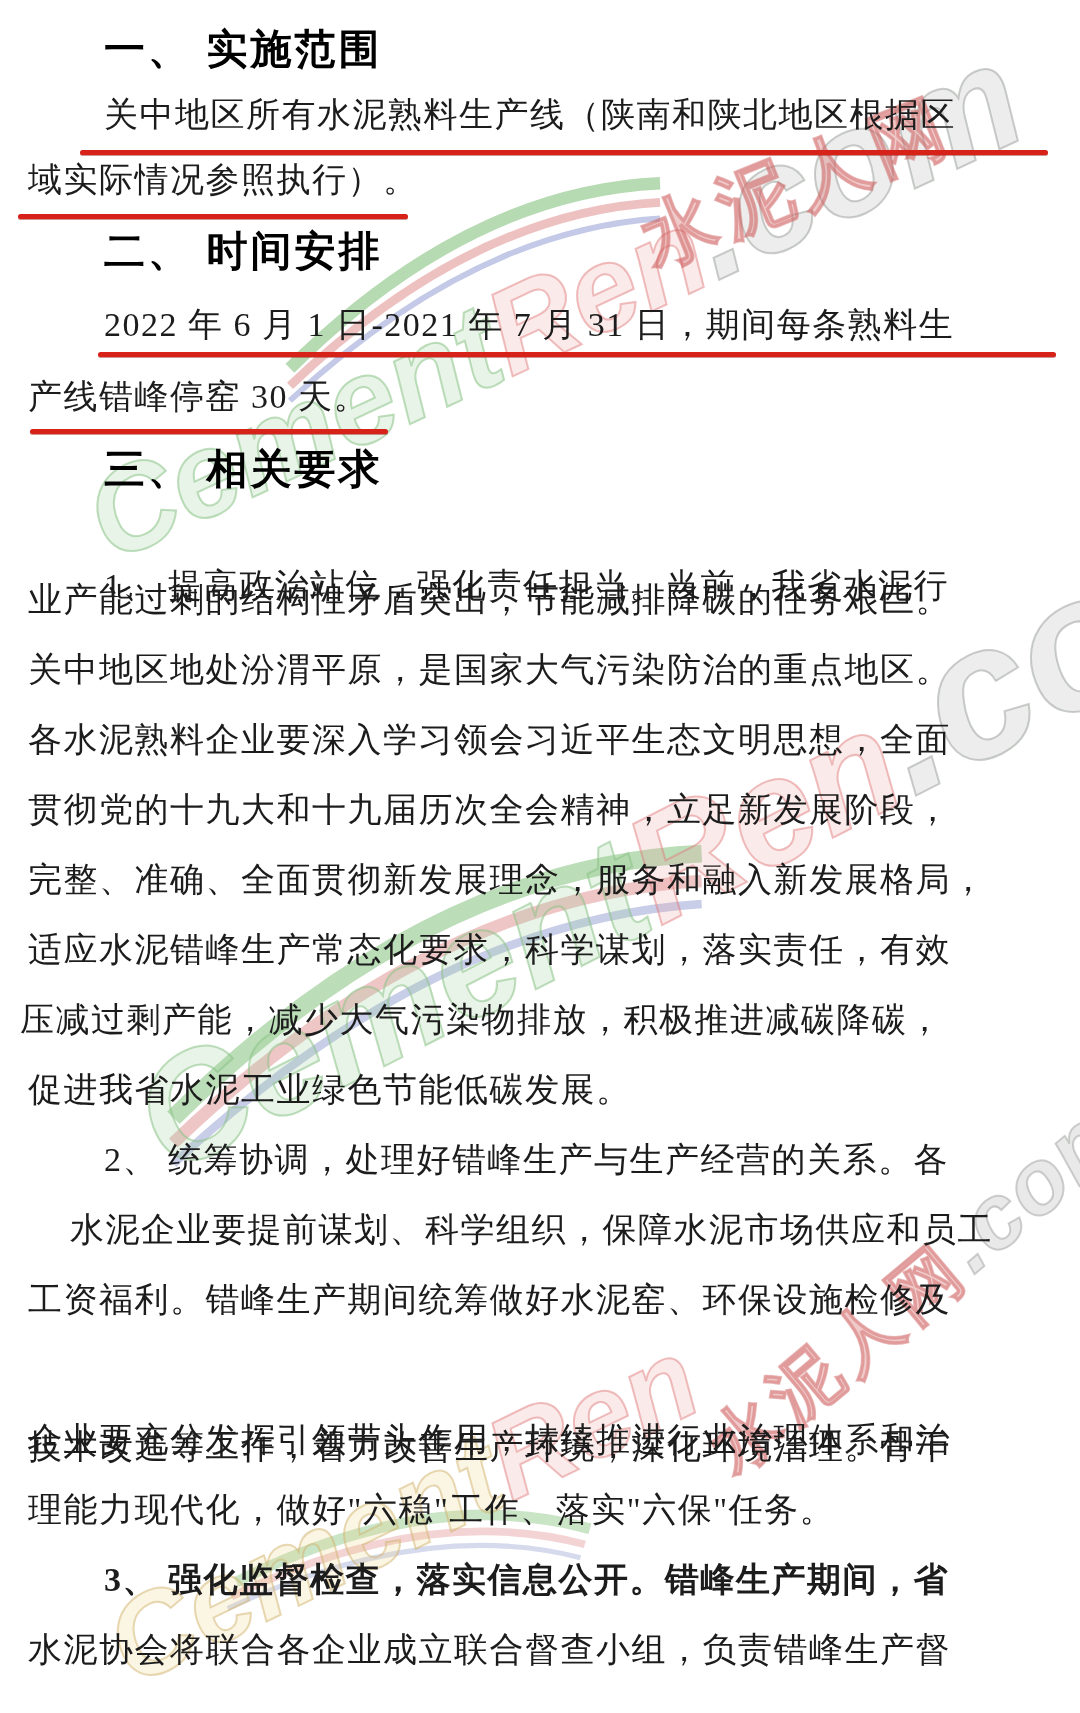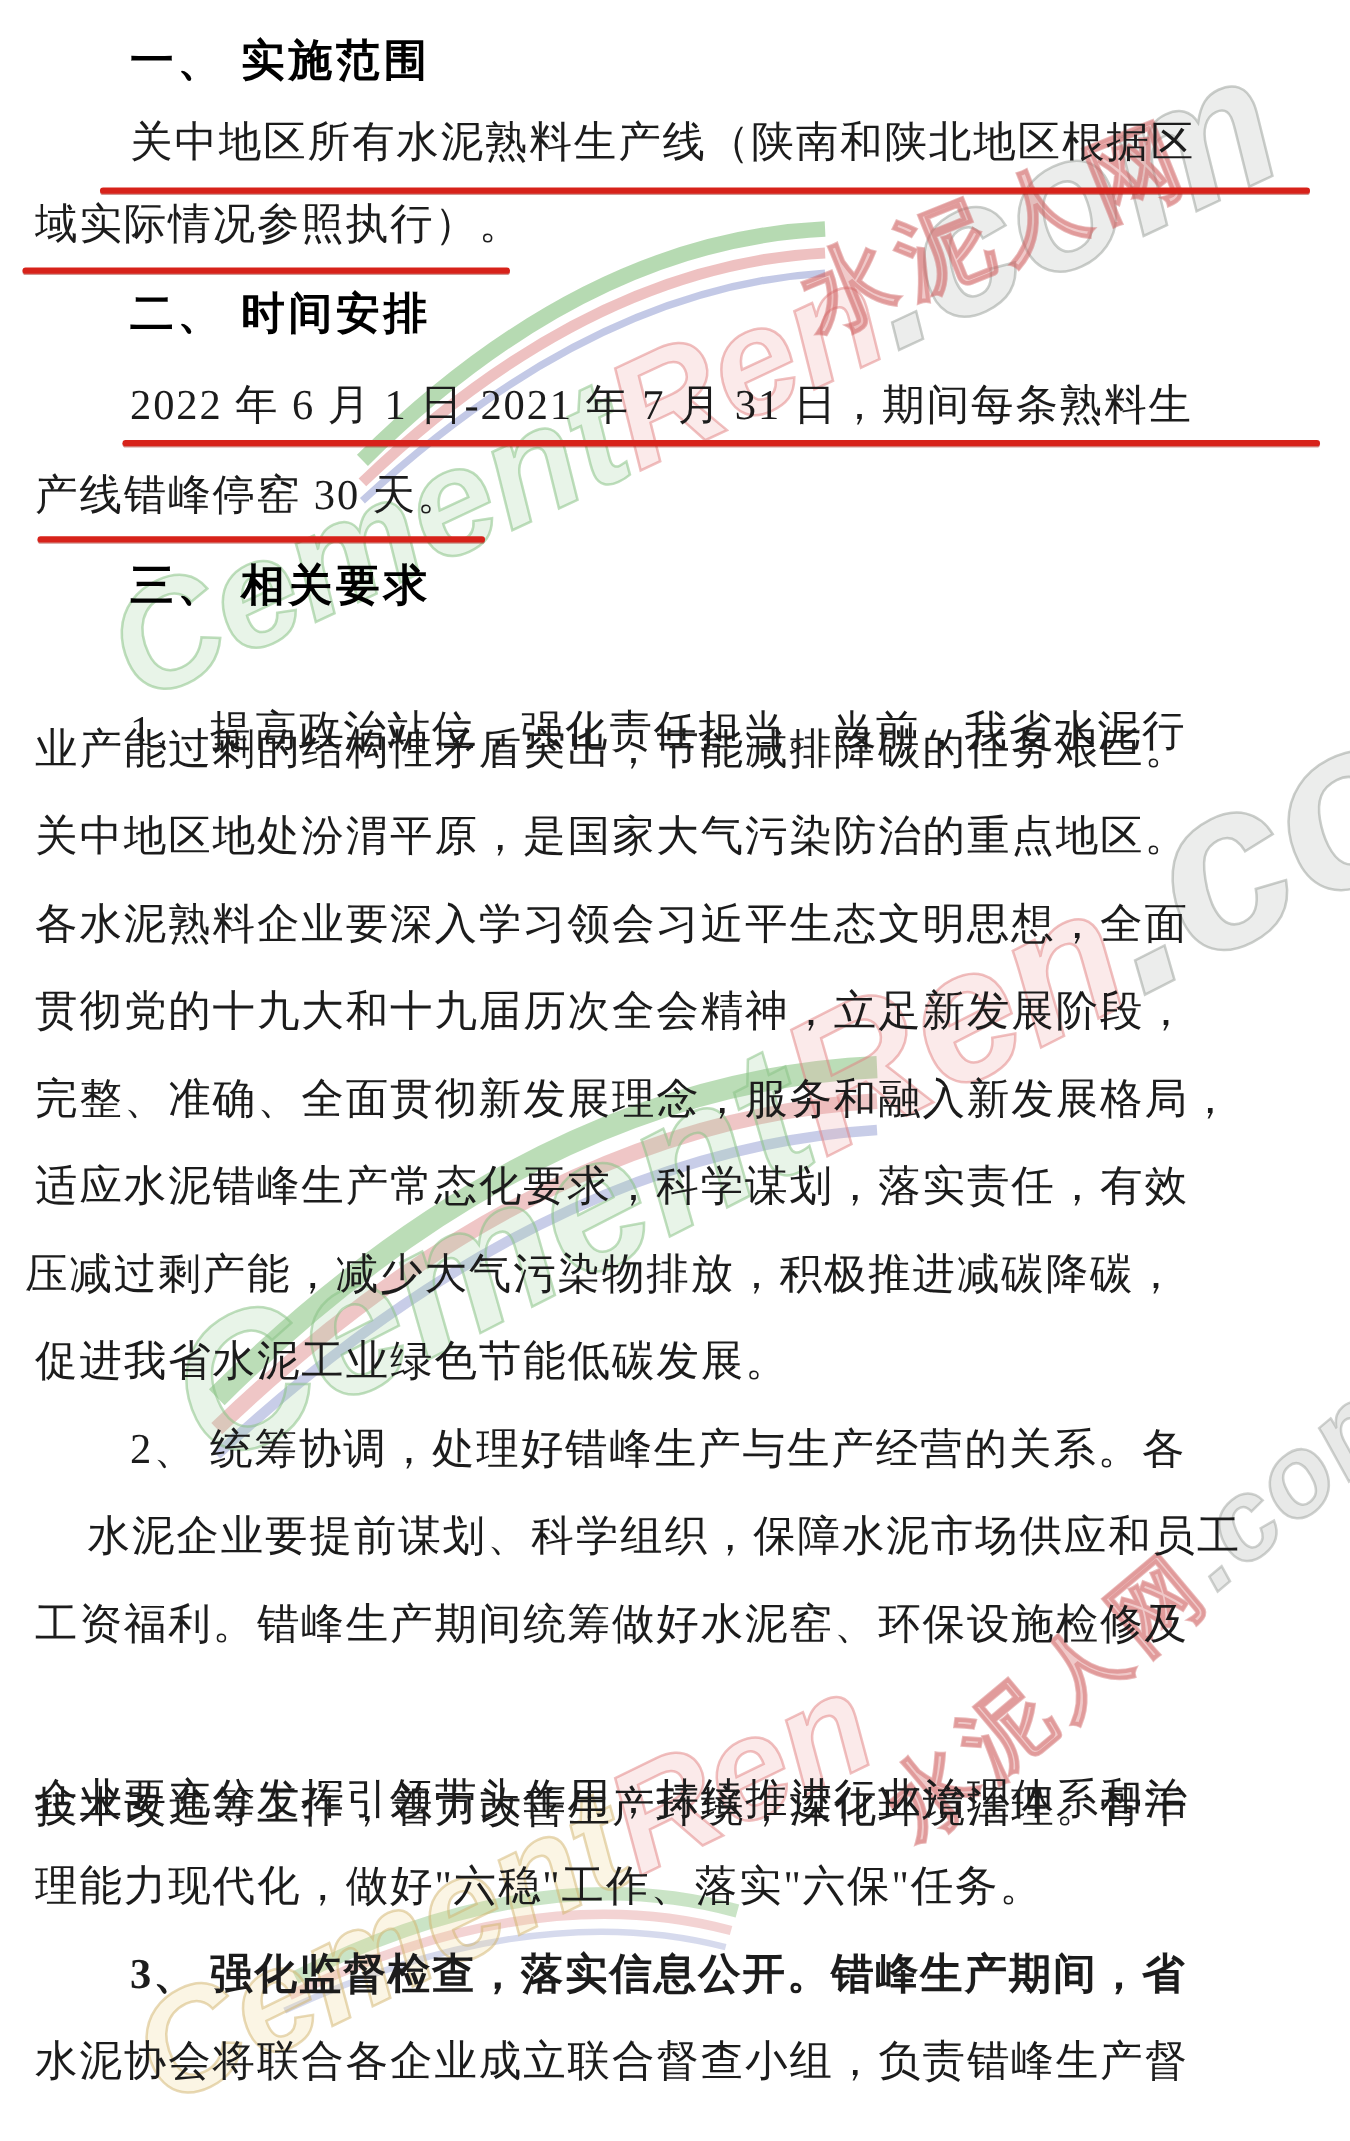--- a/index.html
+++ b/index.html
@@ -8,21 +8,21 @@
     background:#ffffff;
     font-family:"Liberation Serif","DejaVu Serif",serif;
   }
   
   .line{
     position:absolute;white-space:nowrap;z-index:3;
     color:#1c1c1c;font-size:34px;letter-spacing:1.5px;line-height:50px;
   }
   .line.heading{
     font-family:"Liberation Sans","DejaVu Sans",sans-serif;
-    font-weight:900;color:#000;font-size:35px;letter-spacing:3px;
+    font-weight:900;color:#000;font-size:41px;letter-spacing:3px;
   }
   
   .redline{
     position:absolute;height:5px;border-radius:3px;z-index:3;
     background:#d7221a;box-shadow:0 1px 0 rgba(150,20,10,.45);
   }
   
   .wm{
     position:absolute;z-index:1;white-space:nowrap;
     font-family:"Liberation Sans","DejaVu Sans",sans-serif;

